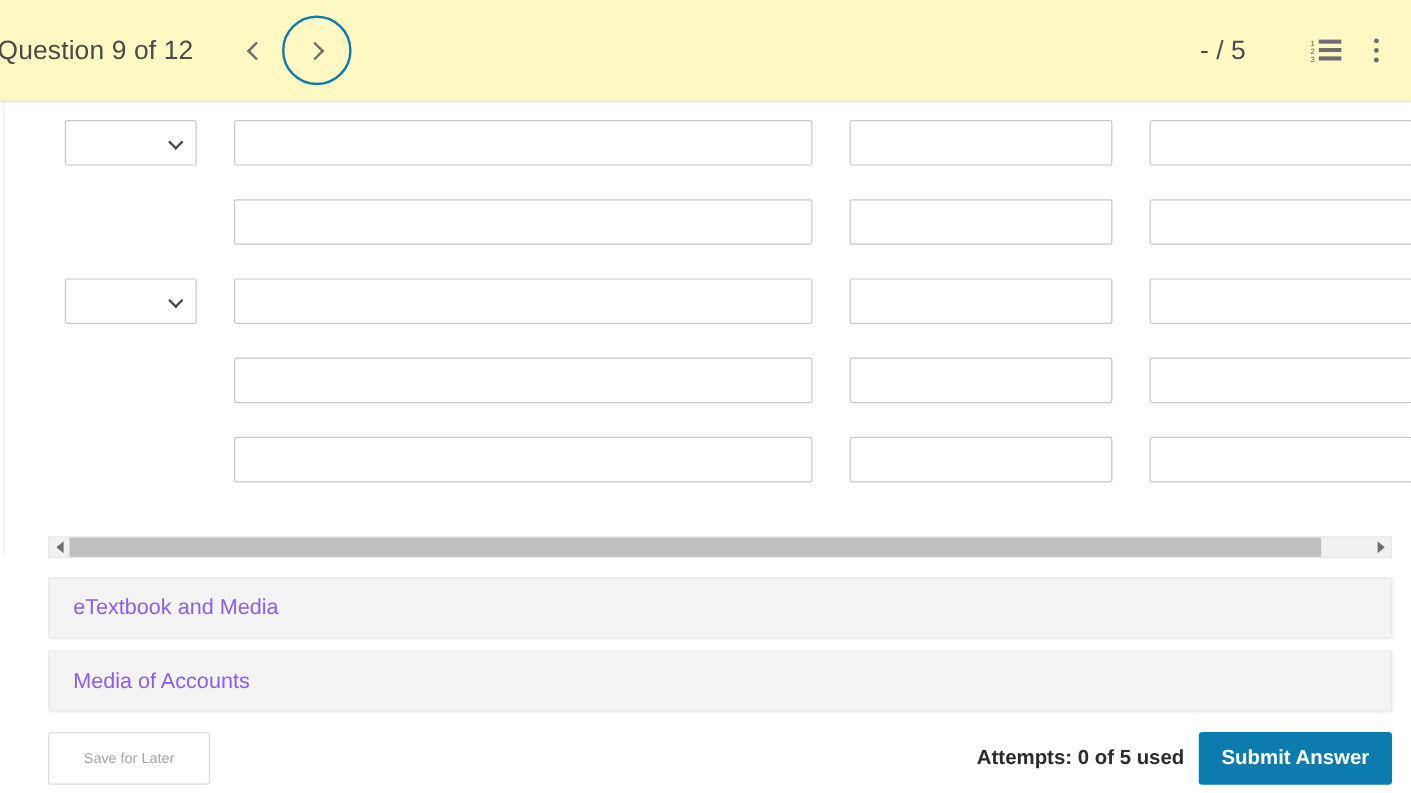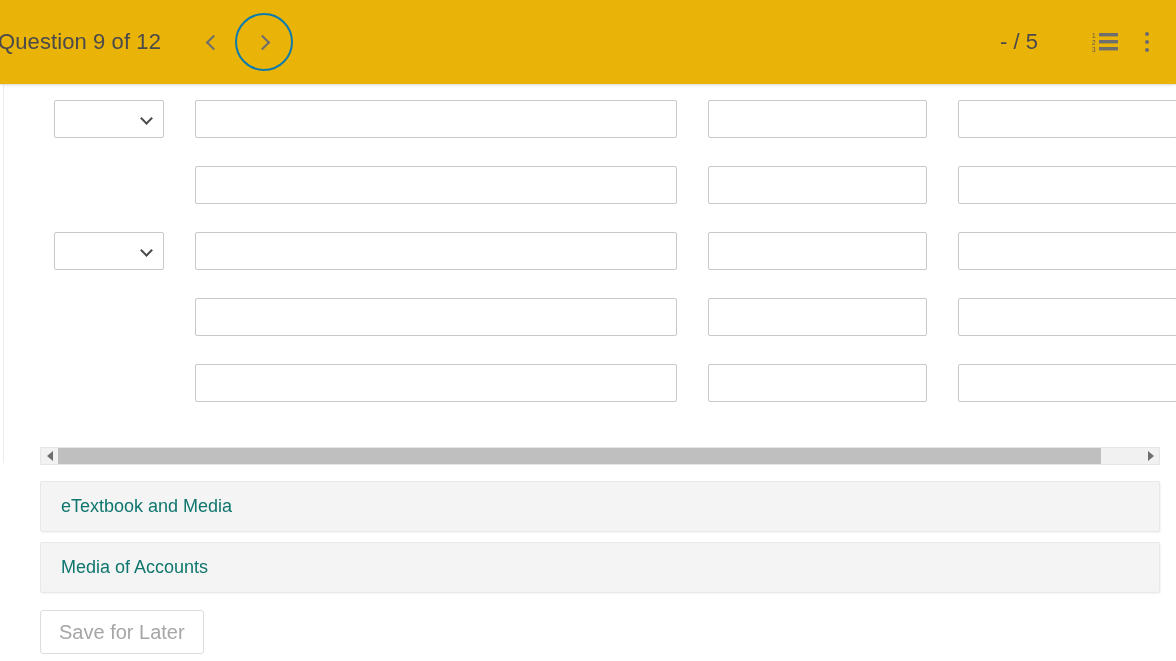--- a/index.html
+++ b/index.html
@@ -20,21 +20,21 @@
     background: #ffffff;
     overflow: hidden;
   }
 
   
   .qheader {
     position: absolute;
     left: 0; top: 0;
     width: 1176px;
     height: 85px;
-    background: #eab308;
+    background: #fef9c3;
     border-bottom: 1px solid #e2e2e2;
     display: flex;
     align-items: center;
     box-shadow: 0 2px 4px -2px rgba(0,0,0,0.13);
     z-index: 30;
   }
 
   .qheader-left {
     display: flex;
     align-items: center;
@@ -281,21 +281,21 @@
     border-radius: 2px;
     display: flex;
     align-items: center;
     padding-left: 20px;
     margin-bottom: 10px;
     cursor: pointer;
     box-shadow: 1px 1px 2px rgba(0,0,0,0.05);
   }
   .panel-label {
     font-size: 18px;
-    color: #0f766e;
+    color: #8b5cf6;
     font-weight: 400;
   }
 
   
   .actionbar {
     position: absolute;
     left: 0;
     top: 518px;
     width: 1176px;
     height: 58px;
@@ -305,21 +305,21 @@
   }
 
   .btn-save {
     height: 44px;
     min-width: 135px;
     padding: 0 18px;
     border: 1px solid #dcdcdc;
     border-radius: 3px;
     background: #ffffff;
     color: #a6a6a6;
-    font-size: 20px;
+    font-size: 12px;
     font-family: "Liberation Sans", sans-serif;
     cursor: default;
   }
 
   .actionbar-right {
     margin-left: auto;
     display: flex;
     align-items: center;
     gap: 12px;
   }
@@ -457,16 +457,20 @@
       <div class="panel">
         <span class="panel-label">eTextbook and Media</span>
       </div>
       <div class="panel">
         <span class="panel-label">Media of Accounts</span>
       </div>
     </div>
 
     <div class="actionbar">
       <button class="btn-save">Save for Later</button>
+      <div class="actionbar-right">
+        <span class="attempts">Attempts: 0 of 5 used</span>
+        <button class="btn-submit">Submit Answer</button>
+      </div>
     </div>
 
   </div>
 </div>
 
 </body></html>

